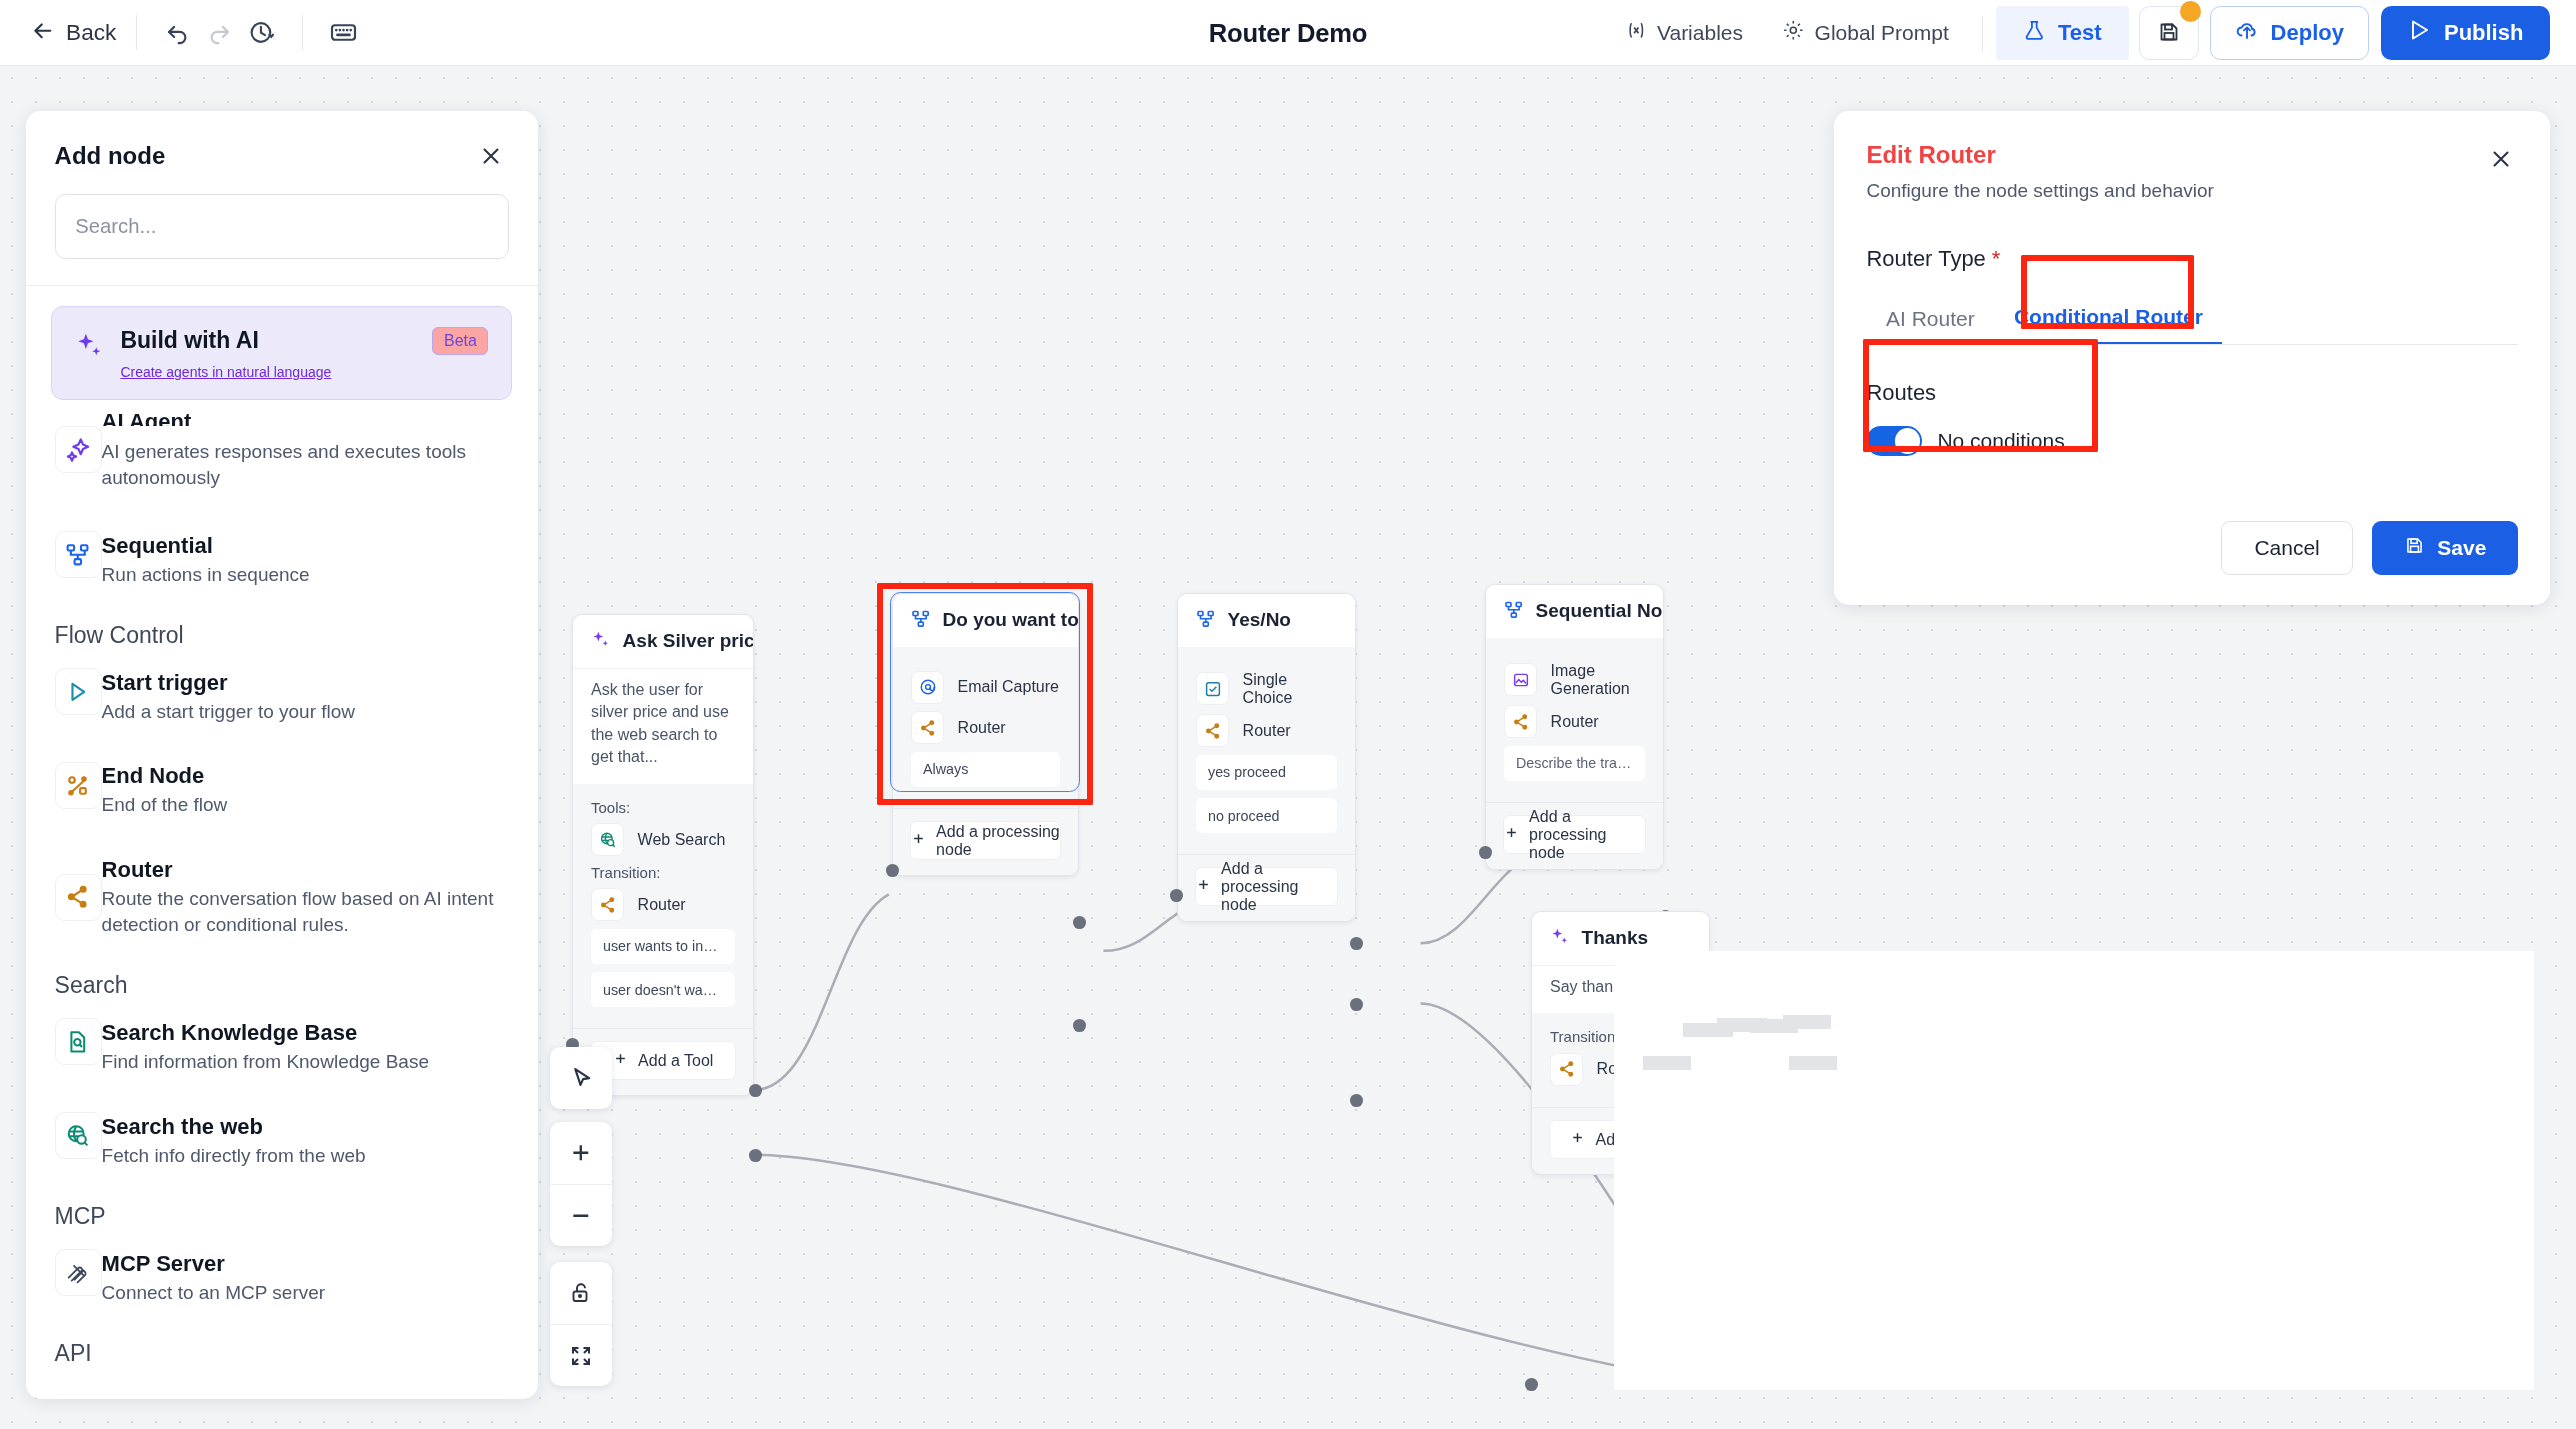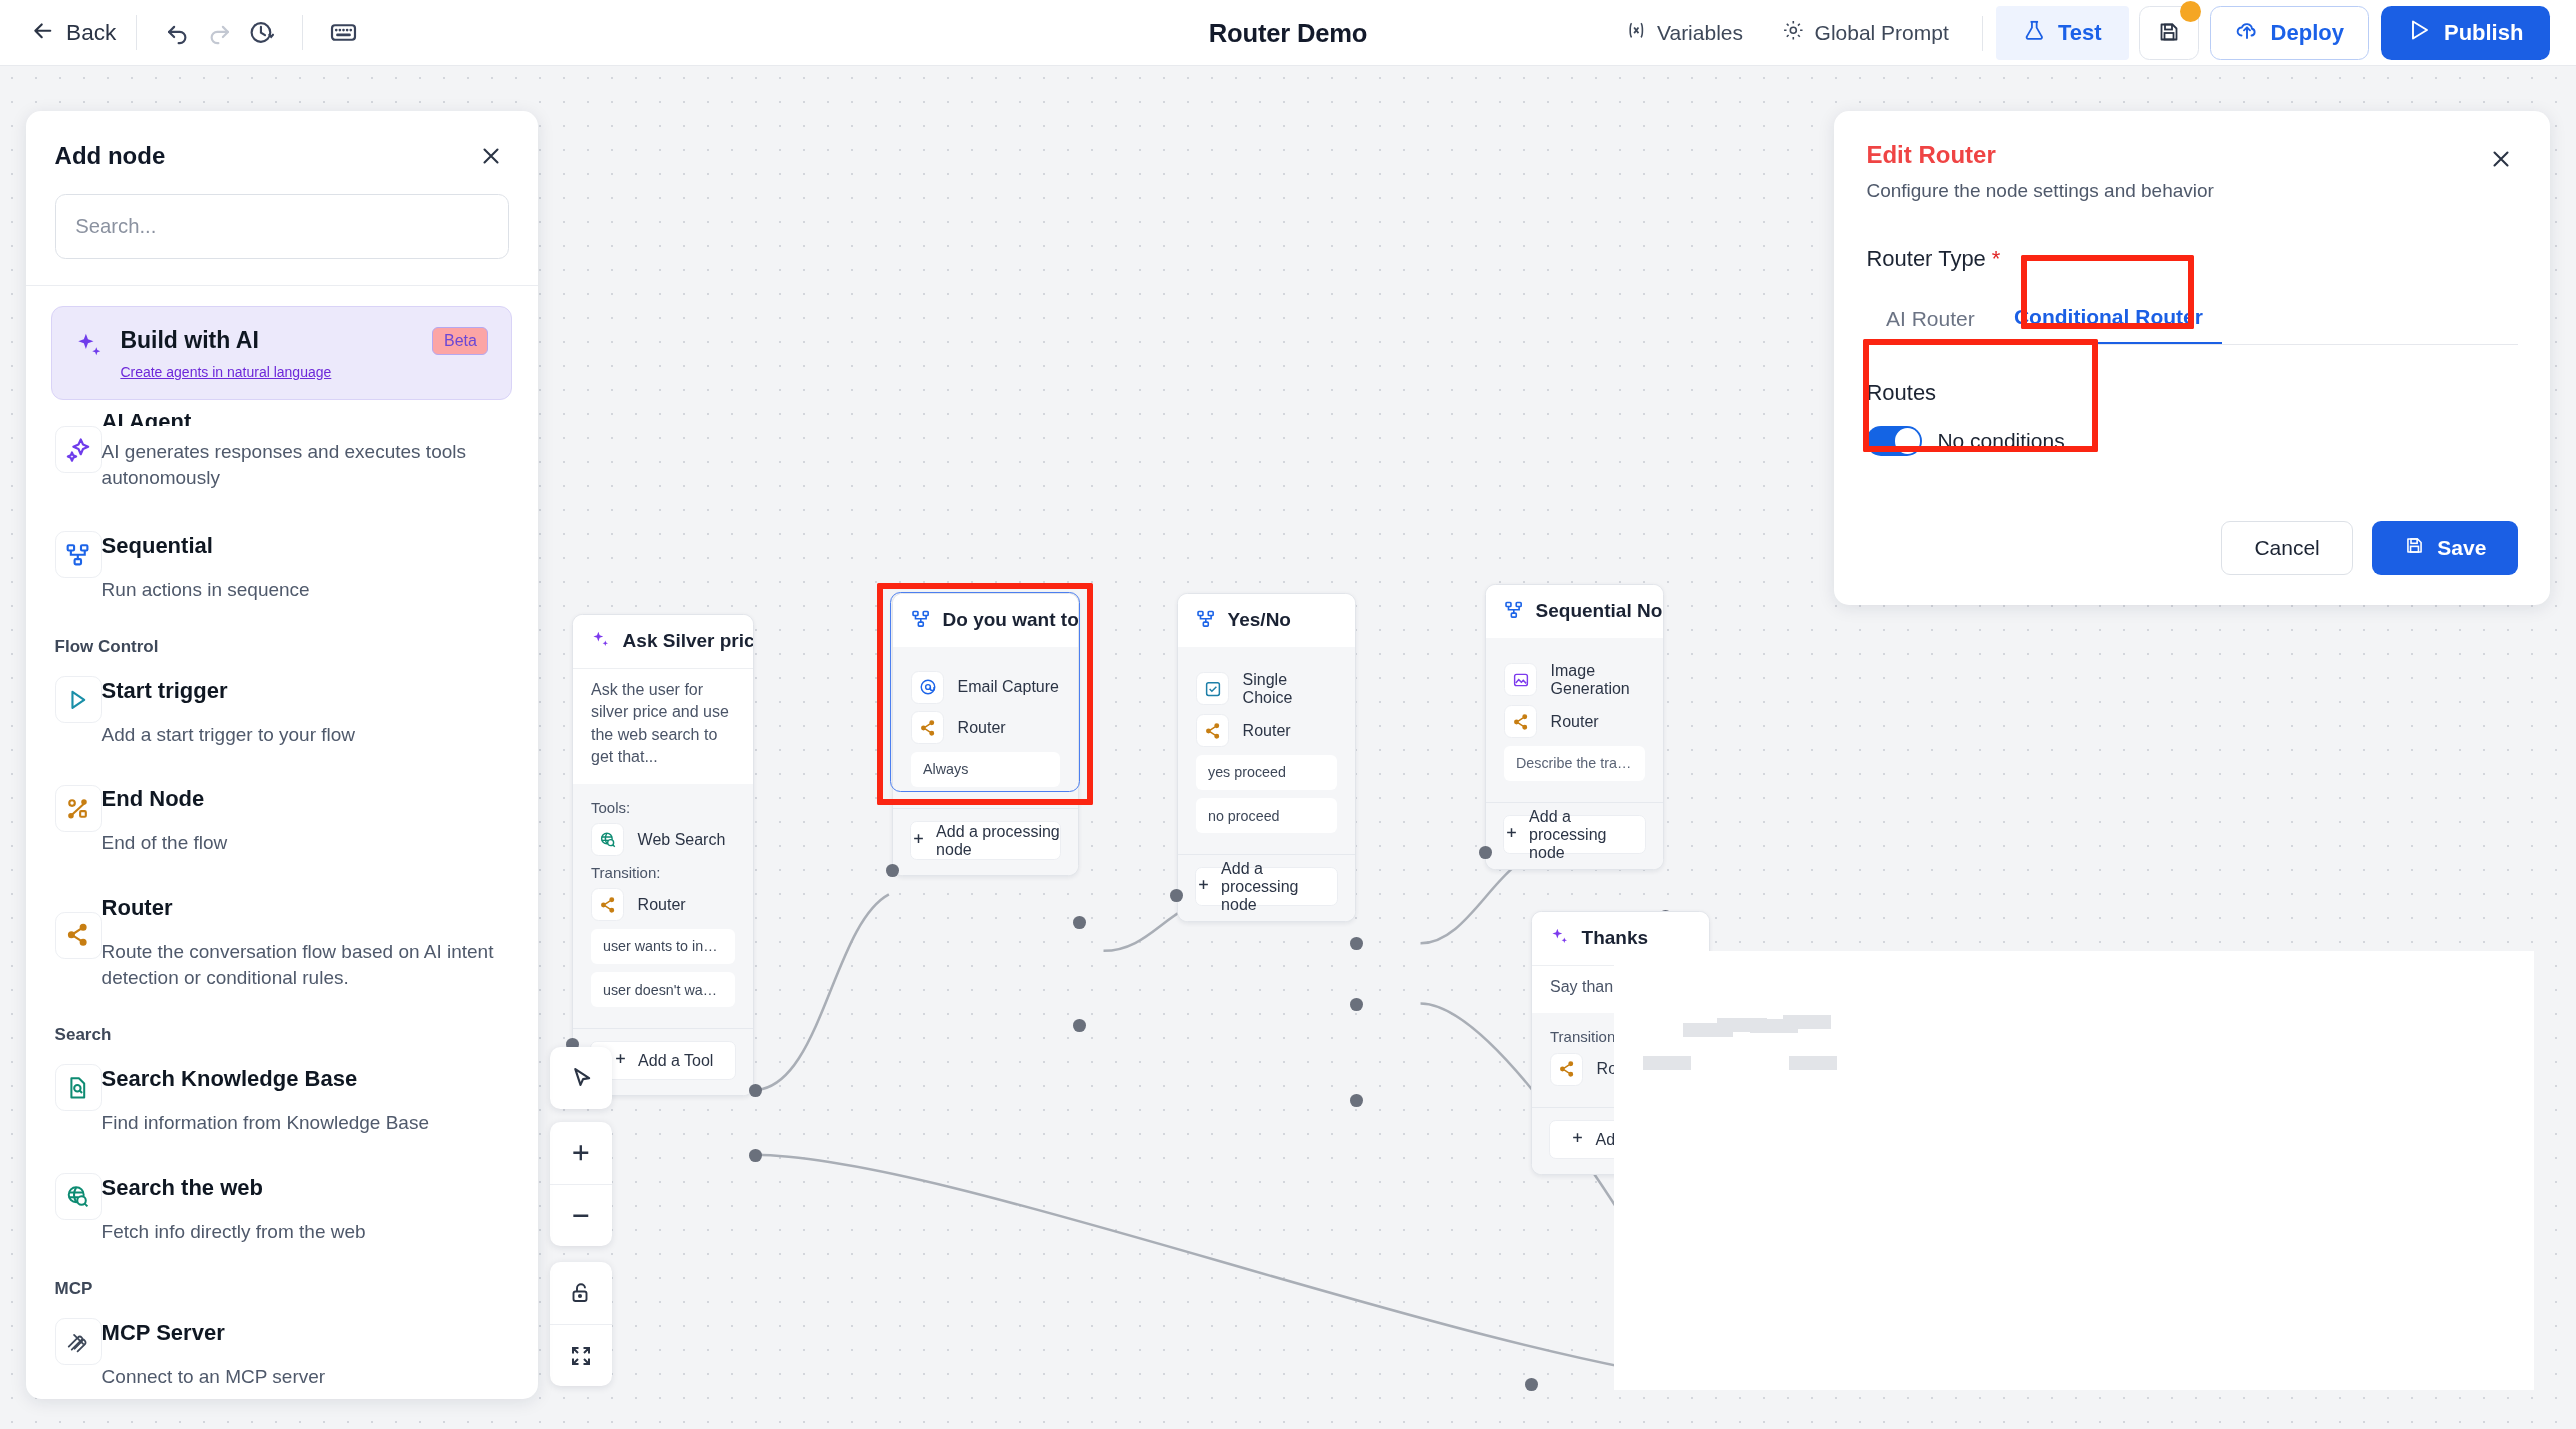--- a/index.html
+++ b/index.html
@@ -170,23 +170,23 @@
     display: flex; align-items: flex-start; gap: 0;
     padding: 15px 29px; cursor: pointer;
   }
   .row-ic {
     width: 47px; height: 47px; border-radius: 9.8px; background: #fff;
     border: 0.8px solid #edeff3; display: flex; align-items: center; justify-content: center;
     flex: 0 0 auto;
   }
   .row-txt { flex: 1; padding-top: 1.5px; }
   .row-title { font-size: 22px; font-weight: 700; color: #0f1722; }
-  .row-sub { font-size: 19px; color: #4f596b; margin-top: 18px; line-height: 1.35; }
+  .row-sub { font-size: 19px; color: #4f596b; margin-top: 3px; line-height: 1.35; }
   .sec-head {
-    font-size: 17px; font-weight: 700; color: #3e4859;
+    font-size: 23px; font-weight: 400; color: #3e4859;
     padding: 19.6px 29px 4.5px;
   }
 
   
   .right-panel {
     position: absolute; top: 111px; right: 25.6px; width: 716px;
     background: #fff; border-radius: 15px; box-shadow: 0 3px 16.6px rgba(20,30,55,.10);
     z-index: 50; padding: 30px 32px 30px;
   }
   .rp-head { display: flex; align-items: flex-start; justify-content: space-between; }

